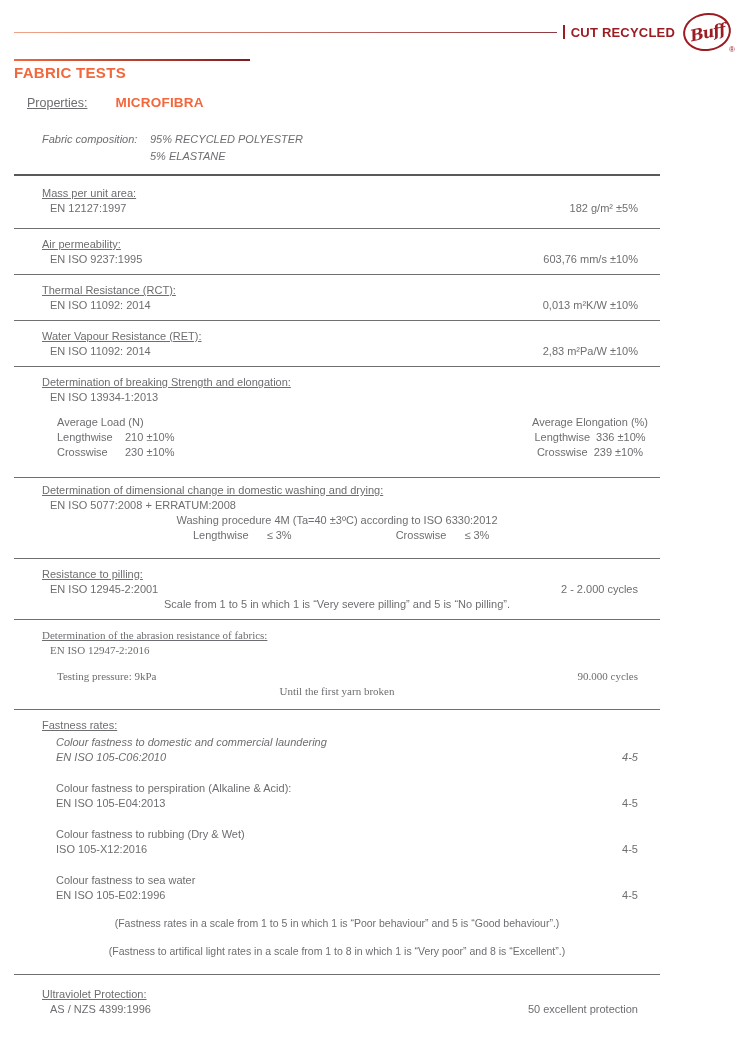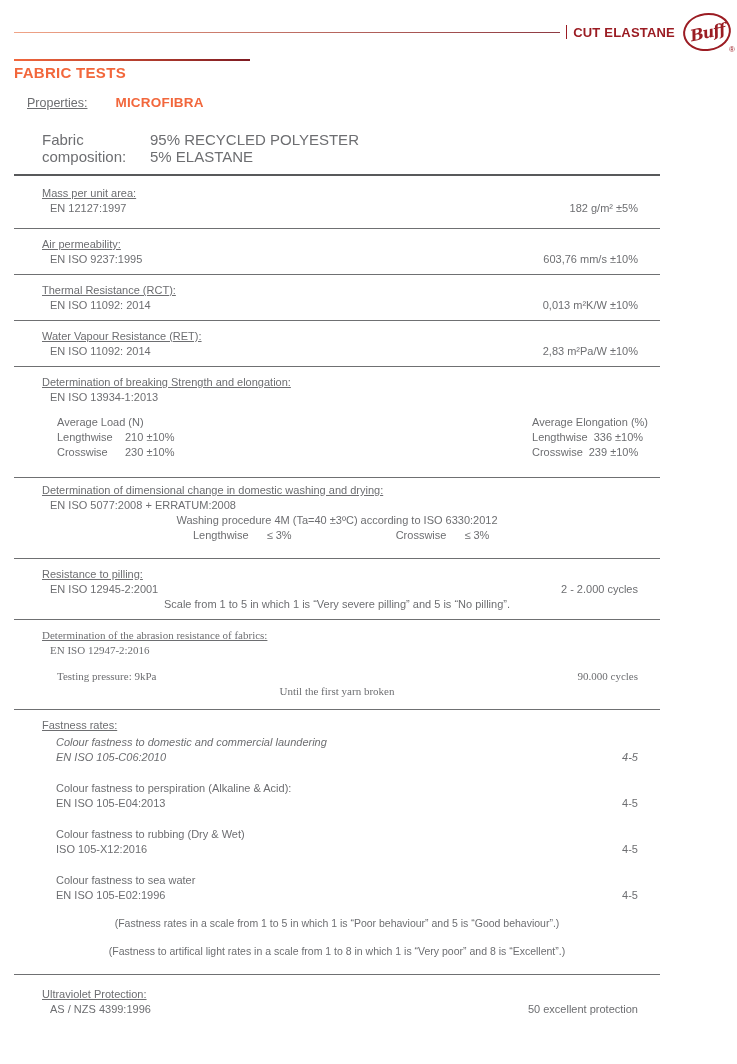--- a/index.html
+++ b/index.html
@@ -36,21 +36,21 @@
   
   .title-rule{margin:7px 0 0 14px;width:236px;height:2px;
     background:linear-gradient(to right,#f2673c,#7e1b22);}
   .page-title{
     margin:3px 0 0 14px;color:#f2673c;font-size:15px;font-weight:bold;
     letter-spacing:.3px;line-height:18px;
   }
   .properties-row{margin:13px 0 0 27px;display:flex;align-items:baseline;}
   .properties-label{font-size:12.5px;text-decoration:underline;}
   .properties-value{color:#f2673c;font-weight:bold;font-size:13.5px;margin-left:28px;letter-spacing:.2px;}
-  .fabric-comp{margin:21px 0 0 42px;display:flex;font-size:15px;line-height:17px;}
+  .fabric-comp{margin:21px 0 0 42px;display:flex;font-size:11px;line-height:17px;font-style:italic;}
   .fc-label{width:100px;flex:0 0 auto;}
   .fc-values{margin-left:8px;}
   
   .sep-thick{margin:9px 0 0 14px;width:646px;height:0;border-top:2.5px solid #58595b;}
   .section{
     margin-left:14px;width:646px;box-sizing:border-box;
     border-bottom:1.5px solid #6f7072;
     font-size:11px;line-height:15px;
     padding:8px 0 7px 0;
   }
@@ -58,21 +58,21 @@
   .section.no-border{border-bottom:none;}
   .sec-title{margin-left:28px;text-decoration:underline;}
   .sec-row{display:flex;justify-content:space-between;padding-left:36px;padding-right:22px;}
   .sec-code-line{margin-left:36px;}
   .indent-lg{padding-left:43px;}
   .center-note{text-align:center;}
   
   .bs-table{display:flex;justify-content:space-between;margin:10px 0 0 43px;padding-right:12px;padding-bottom:10px;}
   .bs-left .bs-row{display:flex;}
   .bs-label{display:inline-block;width:68px;}
-  .bs-right{text-align:left;margin-left:28px;}
+  .bs-right{text-align:center;margin-left:28px;}
   .bs-right .bs-row{display:block;}
   .bs-right .bs-gap{display:inline-block;width:6px;}
   
   .wash-rows{display:flex;margin-left:179px;}
   .wash-pair{display:flex;}
   .wash-pair .wp-val{margin-left:18px;}
   .wash-pair + .wash-pair{margin-left:104px;}
   
   .fitem{margin-top:16px;}
   .fitem-label{margin-left:42px;}
@@ -83,21 +83,21 @@
   .uv-section{padding-top:12px;}
 </style>
 </head>
 <body>
 
 <div class="page">
 
   <div class="header-row">
     <div class="header-line"></div>
     <div class="header-vbar"></div>
-    <span class="header-label">CUT ELASTANE</span>
+    <span class="header-label">CUT RECYCLED</span>
     <div class="logo">
       <div class="logo-oval">
         <span class="logo-text">Buff</span>
       </div>
       <span class="logo-reg">®</span>
     </div>
   </div>
 
   <div class="title-rule"></div>
   <div class="page-title">FABRIC TESTS</div>

